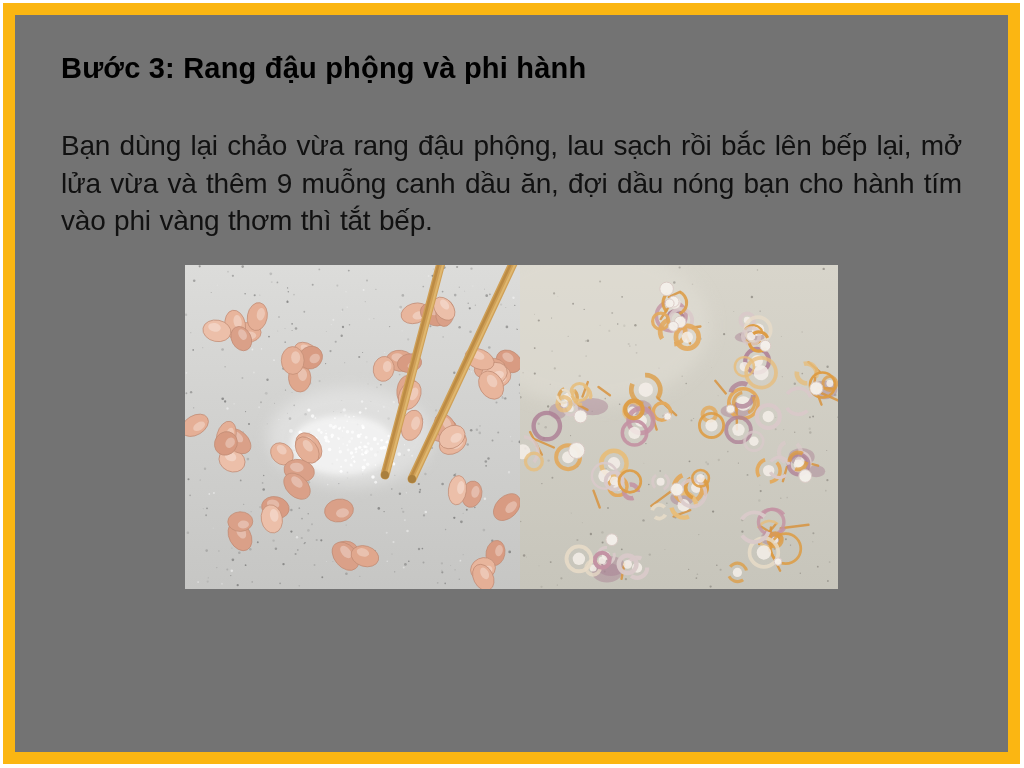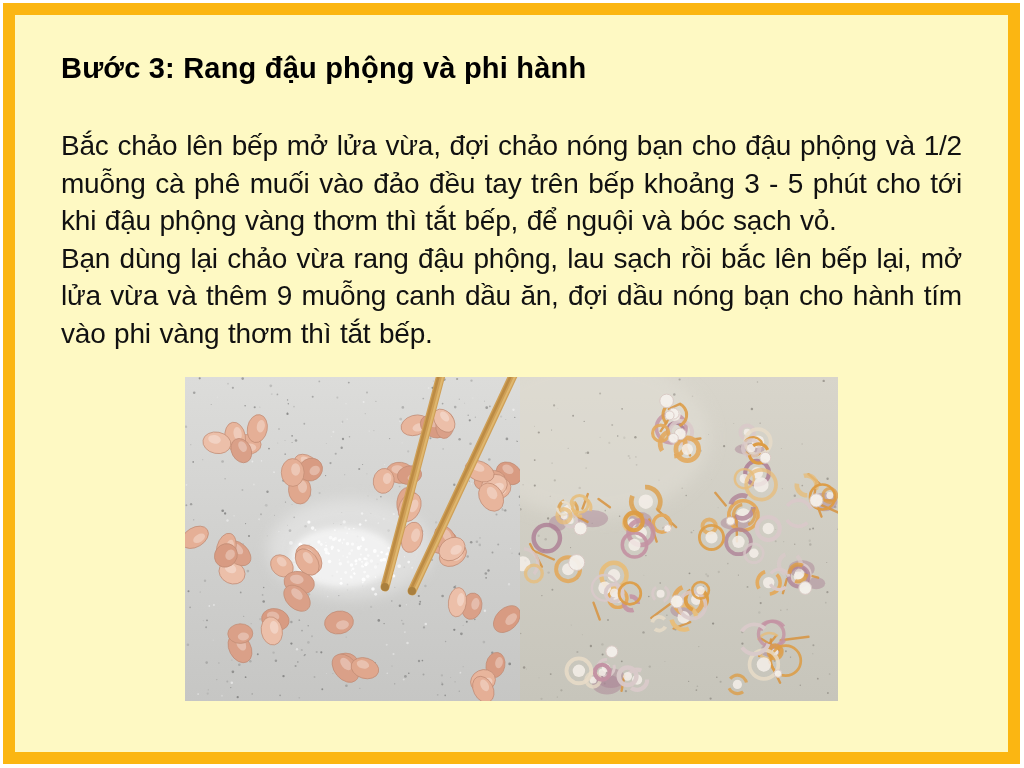--- a/index.html
+++ b/index.html
@@ -6,21 +6,21 @@
   body{
     width:1024px;height:768px;
     background:#ffffff;
     font-family:"Liberation Sans","DejaVu Sans",sans-serif;
     overflow:hidden;
   }
   .frame{
     position:absolute;
     left:3px;top:3px;right:4px;bottom:4px;
     border:12px solid #701a75;
-    background:#fef9c3;
+    background:#737373;
     box-sizing:border-box;
   }
   .content{
     padding:36px 46px 0 46px;
     color:#111111;
   }
   h1.step-heading{
     margin:0 0 42px 0;
     font-size:29px;
     line-height:34px;
@@ -46,21 +46,20 @@
 </style>
 </head>
 <body style="background: rgb(255, 255, 255);">
 
 <div class="frame" style="border-color: rgb(251, 182, 18);">
   <div class="content">
 
     <h1 class="step-heading">Bước 3: Rang đậu phộng và phi hành</h1>
 
     <div class="instructions">
-      <p>Bắc chảo lên bếp mở lửa vừa, đợi chảo nóng bạn cho đậu phộng và 1/2 muỗng cà phê muối vào đảo đều tay trên bếp khoảng 3 - 5 phút cho tới khi đậu phộng vàng thơm thì tắt bếp, để nguội và bóc sạch vỏ.</p>
       <p>Bạn dùng lại chảo vừa rang đậu phộng, lau sạch rồi bắc lên bếp lại, mở lửa vừa và thêm 9 muỗng canh dầu ăn, đợi dầu nóng bạn cho hành tím vào phi vàng thơm thì tắt bếp.</p>
     </div>
 
     <div class="photo-strip">
 
       <svg id="svg-peanuts" width="335" height="324" viewBox="0 0 335 324">
         <defs>
           <linearGradient id="bgL" x1="0" y1="0" x2="0" y2="1">
             <stop offset="0" stop-color="#dcdcda"></stop>
             <stop offset="1" stop-color="#c6c6c4"></stop>

